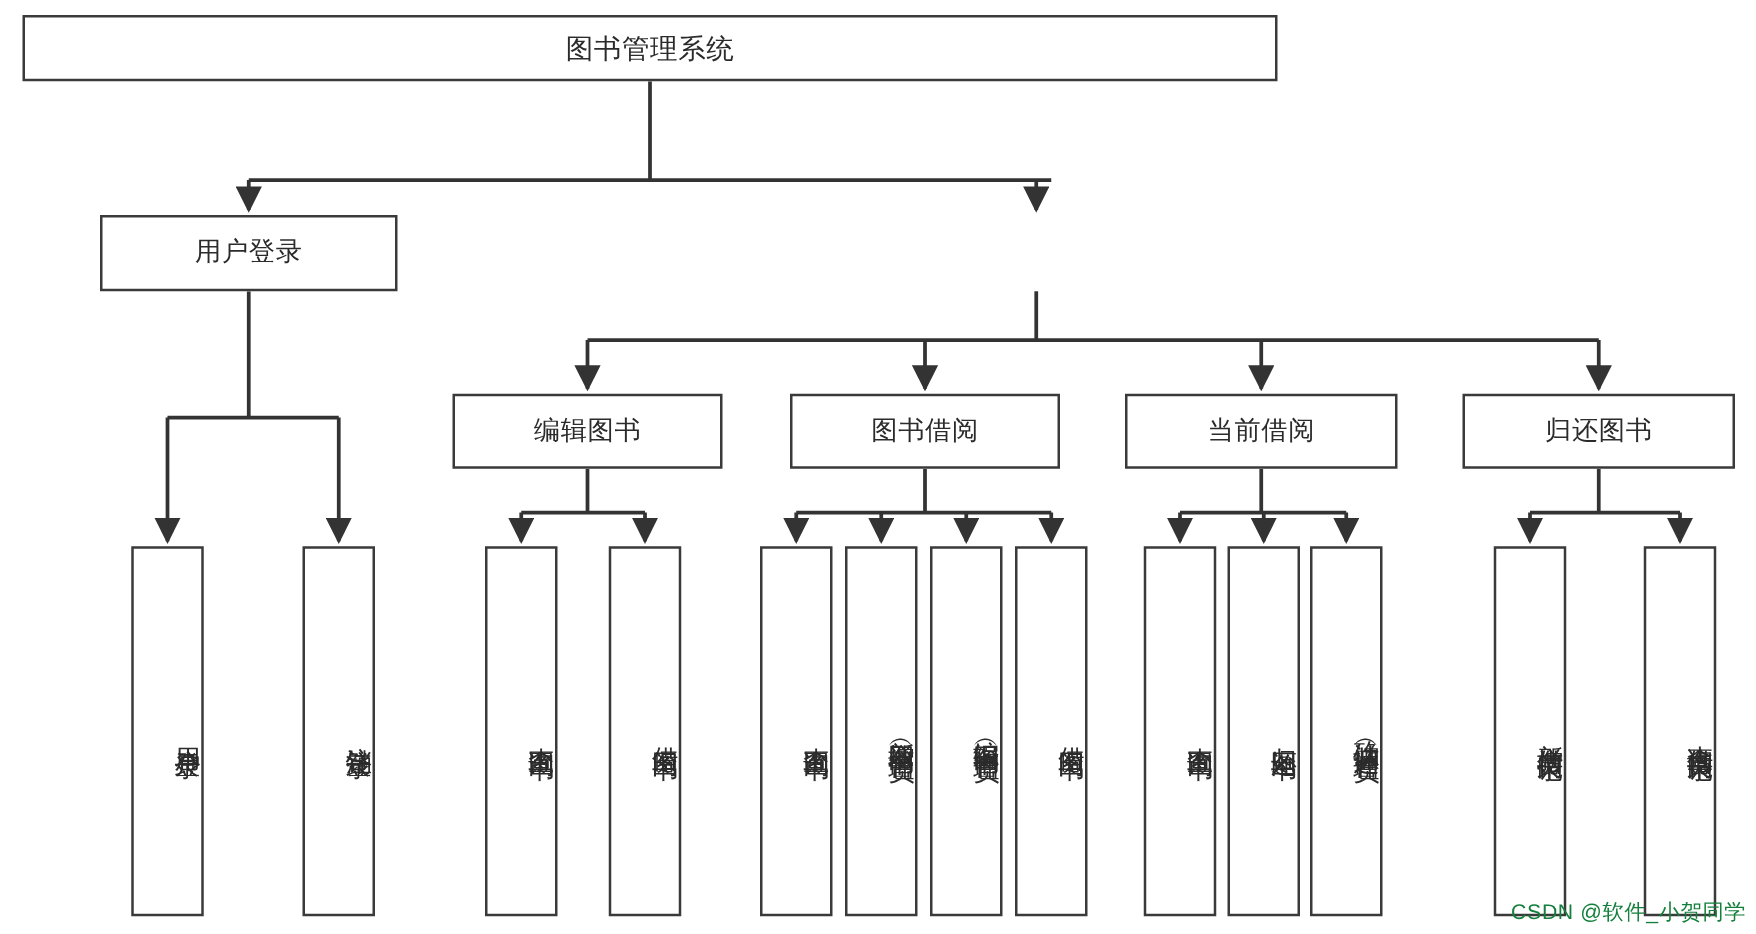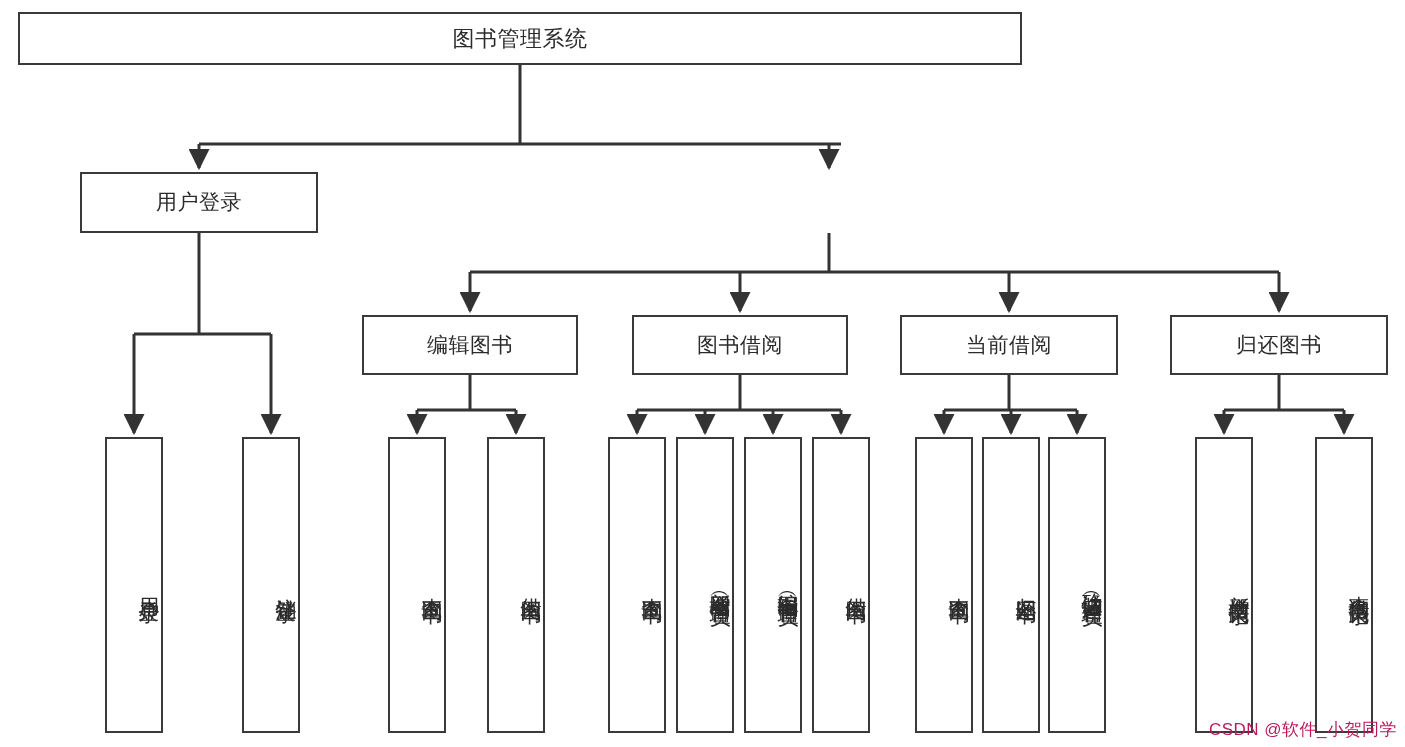--- a/index.html
+++ b/index.html
@@ -55,21 +55,21 @@
     text-align: center;
   }
   .node.root {
     font-size: 22px;
   }
   .watermark {
     position: absolute;
     right: 8px;
     bottom: 6px;
     font-size: 17px;
-    color: #be185d;
+    color: #15803d;
     white-space: nowrap;
     letter-spacing: 0.5px;
   }
 </style>
 </head>
 <body>
 
 <div id="canvas">
 
   <svg id="wires" viewBox="0 0 1405 747" xmlns="http://www.w3.org/2000/svg">

